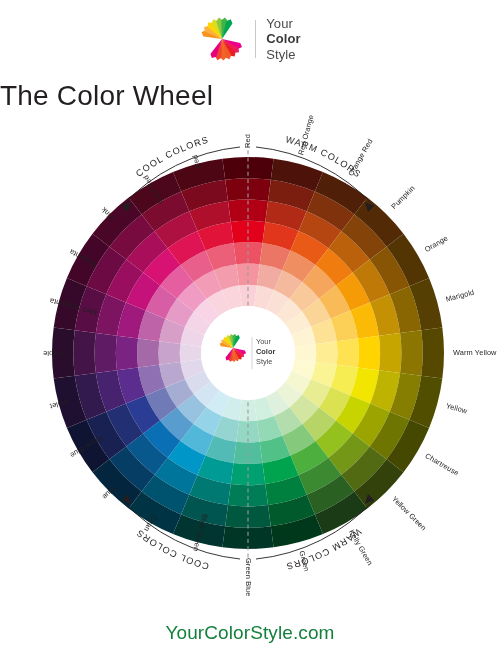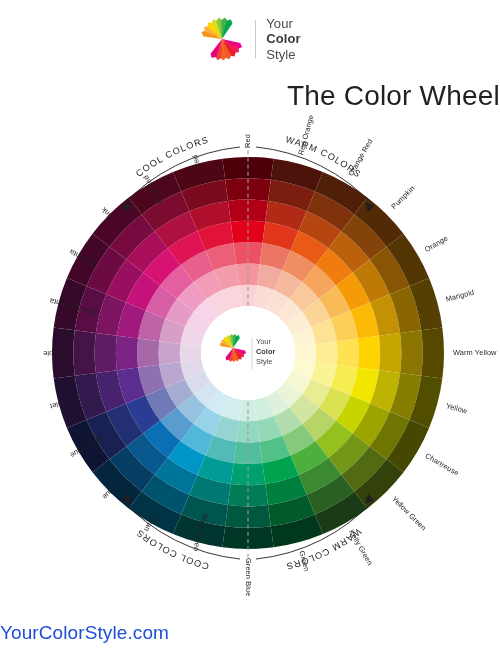--- a/index.html
+++ b/index.html
@@ -21,28 +21,28 @@
   .brand-mark{width:46px;height:46px;display:block;}
   .brand-rule{width:1px;height:38px;background:#c9c9c9;}
   .brand-words{
     line-height:1.17;font-size:13px;color:#4a4a4a;
     letter-spacing:.1px;text-align:left;
   }
   .brand-words .w2{font-weight:bold;color:#3a3a3a;}
 
   .page-title{
     position:absolute;left:0;right:0;top:80px;
-    text-align:right;font-size:28px;font-weight:400;
+    text-align:left;font-size:28px;font-weight:400;
     letter-spacing:.2px;color:#231f20;
   }
 
   .site-footer{
     position:absolute;left:0;right:0;top:622px;
-    text-align:left;font-size:19px;font-weight:400;
-    letter-spacing:.1px;color:#1d4ed8;
+    text-align:center;font-size:19px;font-weight:400;
+    letter-spacing:.1px;color:#15803d;
   }
 
   
   #wheel-wrap{
     position:absolute;left:0;top:0;width:500px;height:667px;
   }
   svg.wheel{display:block;width:500px;height:667px;}
   .seg{stroke:none;}
   .hue-label{
     font-family:"Liberation Sans", sans-serif;

